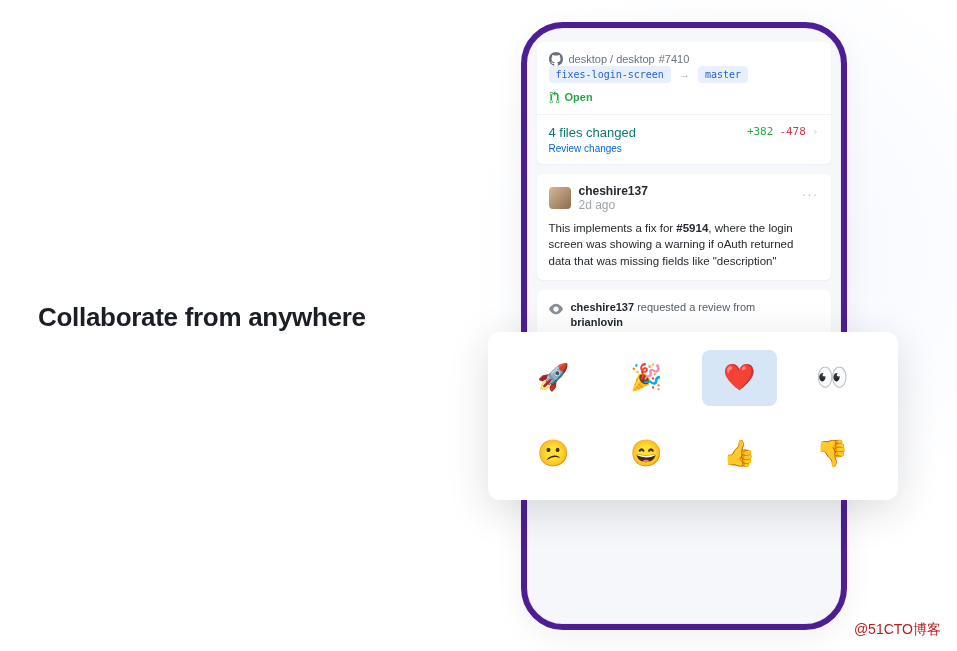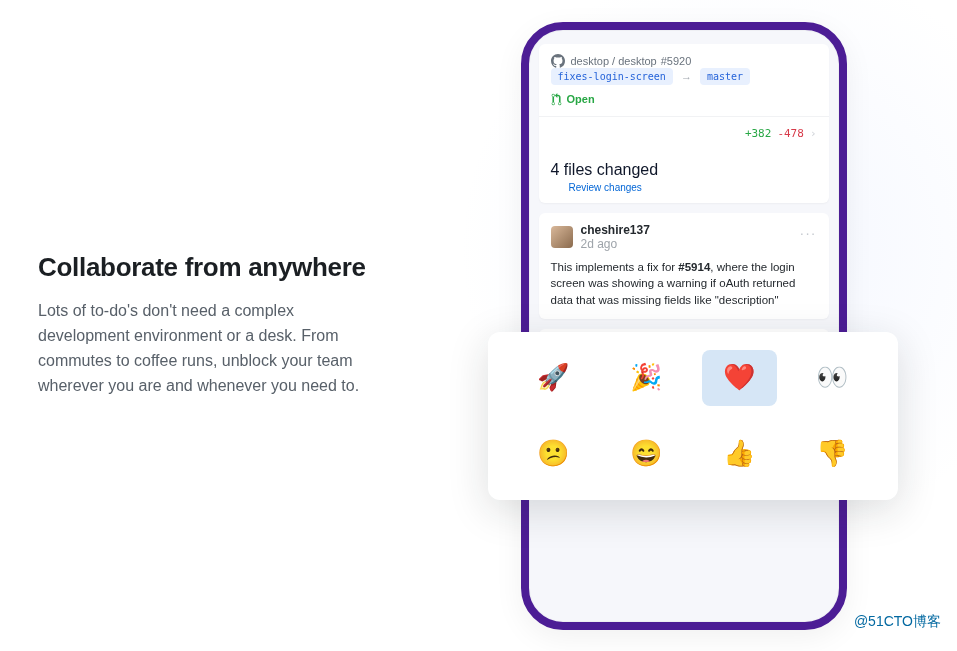--- a/index.html
+++ b/index.html
@@ -39,21 +39,21 @@
     .body-text {
       font-size: 16px;
       line-height: 1.55;
       color: #586069;
     }
     .phone-area { flex: 1; display: flex; justify-content: center; position: relative; }
     .phone {
       width: 326px;
       height: 608px;
       background: #f6f7fb;
-      border: 8px solid #4c1d95;
+      border: 6px solid #4c1d95;
       border-radius: 42px;
       box-shadow: 0 8px 30px rgba(0,0,0,0.06), inset 0 0 0 1px rgba(0,0,0,0.03);
       overflow: hidden;
       position: relative;
     }
     .phone-inner { padding: 14px 10px; }
     .card {
       background: #fff;
       border-radius: 6px;
       margin-bottom: 10px;
@@ -100,22 +100,22 @@
     .merge-icon { width: 11px; height: 13px; fill: #28a745; }
     .open-txt { color: #28a745; font-size: 11px; font-weight: 600; }
     .files-row {
       display: flex;
       justify-content: space-between;
       align-items: flex-start;
       padding: 10px 12px;
       border-top: 1px solid #f1f2f4;
     }
     .files-left { display: flex; flex-direction: column; gap: 3px; }
-    .files-label { font-size: 16px; color: #0f172a; font-weight: 500; margin-top: 34px; }
-    .review-link { font-size: 10px; color: #0366d6; margin-left: 18px; }
+    .files-label { font-size: 13px; color: #0f766e; font-weight: 500; }
+    .review-link { font-size: 10px; color: #0366d6; }
     .diff-group { display: flex; align-items: flex-end; gap: 6px; font-family: ui-monospace, monospace; font-size: 11px; }
     .additions { color: #28a745; }
     .deletions { color: #d73a49; }
     .chev { color: #cdd1d6; font-size: 11px; }
     .comment-card { padding: 10px 12px; position: relative; }
     .author-row { display: flex; align-items: center; gap: 8px; }
     .avatar {
       width: 22px; height: 22px; border-radius: 4px;
       background: linear-gradient(135deg,#d9b89a,#8a6a4d);
     }
@@ -183,49 +183,48 @@
       align-items: center;
       justify-content: center;
       font-size: 26px;
       height: 56px;
       border-radius: 8px;
       cursor: pointer;
     }
     .reaction.selected { background: #d6e6f6; }
     .watermark {
       position: absolute;
-      bottom: 20px;
+      bottom: 12px;
       right: 16px;
-      color: #0369a1;
+      color: #b91c1c;
       font-size: 14px;
       z-index: 10;
     }
   </style>
 </head>
 <body>
 
 <div class="glow"></div>
 
 <div class="content-wrap">
   <div class="left-col">
     <h2 class="headline">Collaborate from anywhere</h2>
-    <p class="body-text">Lots of to-do's don't need a complex development environment or a desk. From commutes to coffee runs, unblock your team wherever you are and whenever you need to.</p>
   </div>
 
   <div class="phone-area">
     <div class="phone">
       <div class="phone-inner">
 
         <div class="card">
           <div class="repo-row">
             <svg class="gh-mark" viewBox="0 0 16 16">
                 <path d="M8 0C3.58 0 0 3.58 0 8c0 3.54 2.29 6.53 5.47 7.59.4.07.55-.17.55-.38 0-.19-.01-.82-.01-1.49-2.01.37-2.53-.49-2.69-.94-.09-.23-.48-.94-.82-1.13-.28-.15-.68-.52-.01-.53.63-.01 1.08.58 1.23.82.72 1.21 1.87.87 2.33.66.07-.52.28-.87.51-1.07-1.78-.2-3.64-.89-3.64-3.95 0-.87.31-1.59.82-2.15-.08-.2-.36-1.02.08-2.12 0 0 .67-.21 2.2.82.64-.18 1.32-.27 2-.27.68 0 1.36.09 2 .27 1.53-1.04 2.2-.82 2.2-.82.44 1.1.16 1.92.08 2.12.51.56.82 1.27.82 2.15 0 3.07-1.87 3.75-3.65 3.95.29.25.54.73.54 1.48 0 1.07-.01 1.93-.01 2.2 0 .21.15.46.55.38A8.013 8.013 0 0016 8c0-4.42-3.58-8-8-8z"></path>
               </svg>
             <span>desktop / desktop</span>
-            <span style="margin-left:4px;">#5920</span>
+            <span style="margin-left:4px;">#7410</span>
           </div>
           <div class="branch-row">
             <span class="branch-tag">fixes-login-screen</span>
             <span class="arrow-icon">→</span>
             <span class="branch-tag">master</span>
           </div>
           <div class="status-row">
             <svg class="merge-icon" viewBox="0 0 12 16">
                 <path d="M11 11.28V5c-.03-.78-.34-1.47-.94-2.06C9.46 2.35 8.78 2.03 8 2H7V0L4 3l3 3V4h1c.27.02.48.11.69.31.21.2.3.42.31.69v6.28A1.993 1.993 0 0010 15a1.993 1.993 0 001-3.72zm-1 2.92c-.66 0-1.2-.55-1.2-1.2 0-.65.55-1.2 1.2-1.2.65 0 1.2.55 1.2 1.2 0 .65-.55 1.2-1.2 1.2zM4 3c0-1.11-.89-2-2-2a1.993 1.993 0 00-1 3.72v6.56A1.993 1.993 0 002 15a1.993 1.993 0 001-3.72V4.72c.59-.34 1-.98 1-1.72zm-.8 10c0 .66-.55 1.2-1.2 1.2-.65 0-1.2-.55-1.2-1.2 0-.65.55-1.2 1.2-1.2.65 0 1.2.55 1.2 1.2zM2 4.2C1.34 4.2.8 3.65.8 3c0-.65.55-1.2 1.2-1.2.65 0 1.2.55 1.2 1.2 0 .65-.55 1.2-1.2 1.2z"></path>
               </svg>

